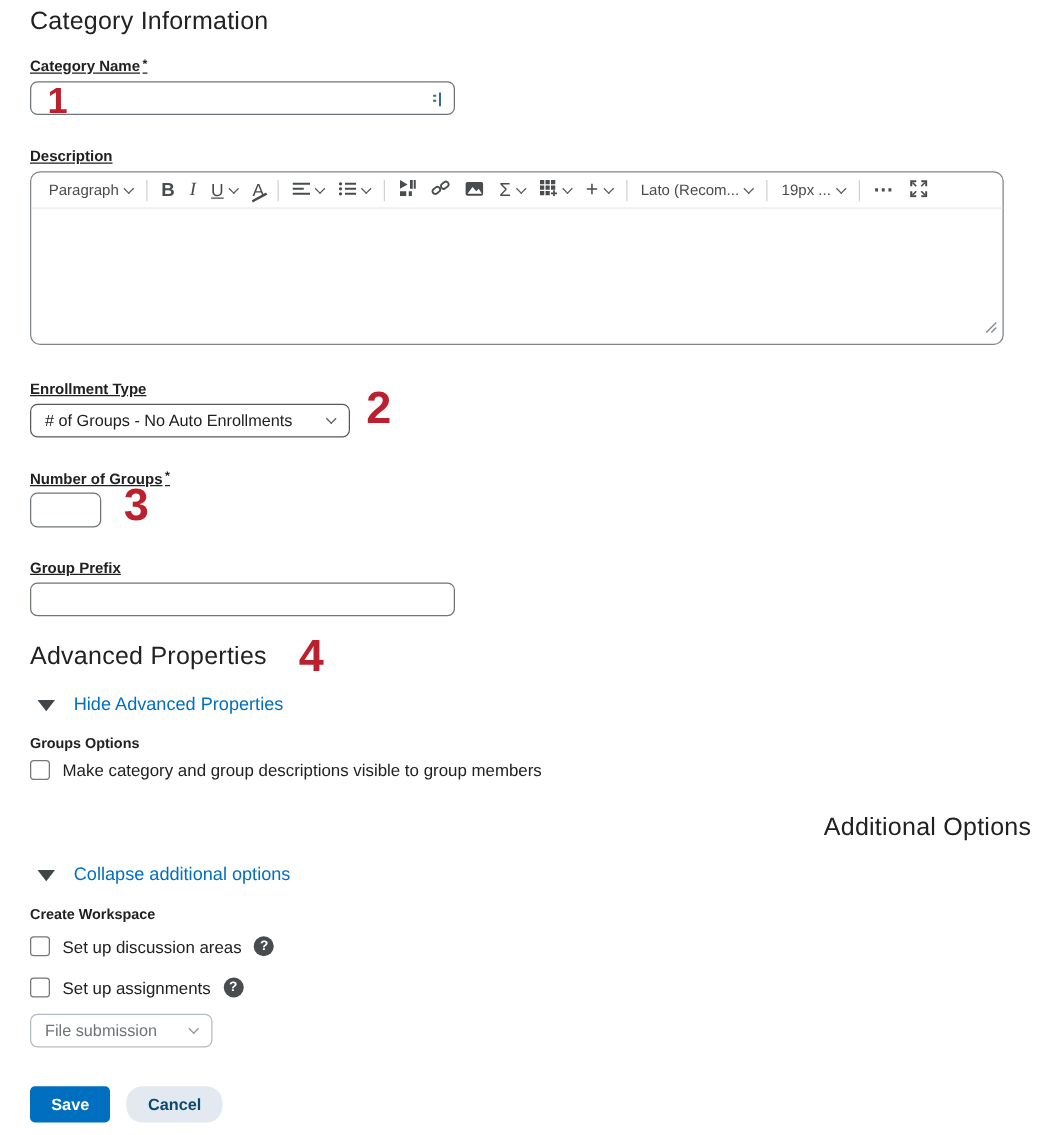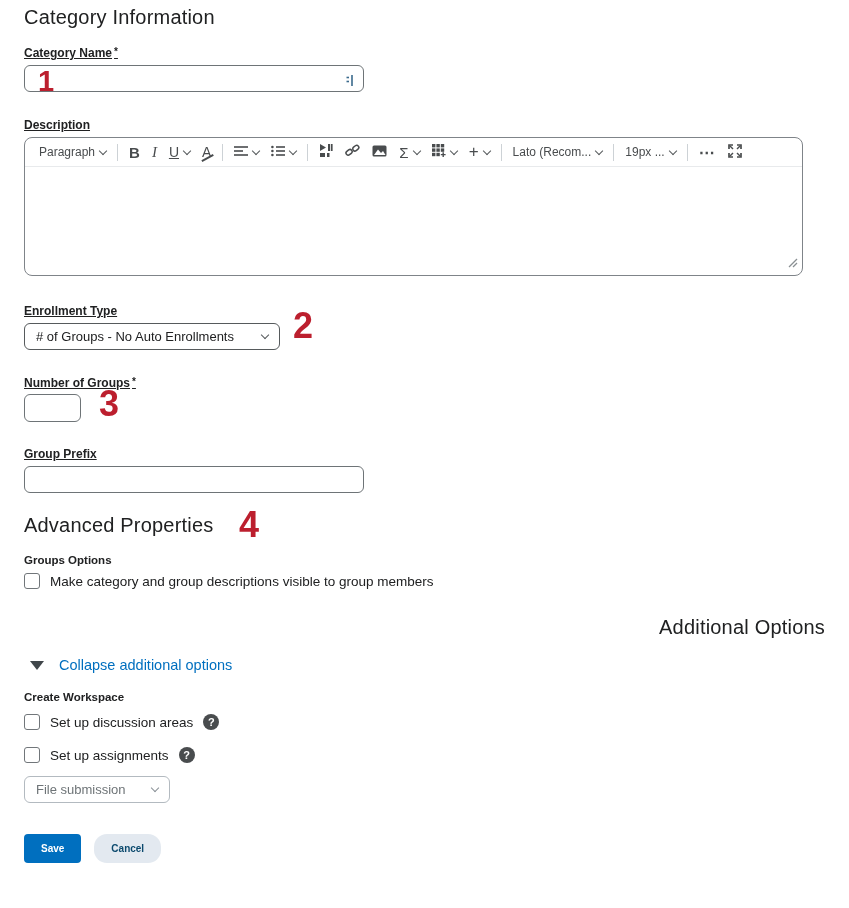--- a/index.html
+++ b/index.html
@@ -55,21 +55,21 @@
   .link { color:#006fbf; font-size:14.5px; margin-left:15px; text-decoration:none; }
 
   .small-label { font-size:11.5px; font-weight:700; }
 
   .cb-row { display:flex; align-items:center; }
   .cb { width:16px; height:16px; border:1.6px solid #71767a; border-radius:3px; background:#fff; flex:0 0 auto; cursor:pointer; }
   .cb-label { font-size:13.5px; margin-left:10px; }
   .help { width:16px; height:16px; border-radius:50%; background:#494c4e; color:#fff; font-size:11px; font-weight:700; display:inline-flex; align-items:center; justify-content:center; margin-left:10px; cursor:pointer; }
 
   .btn-row { display:flex; align-items:center; gap:13px; }
-  .btn { height:29px; border-radius:4px; font-size:10px; font-weight:700; border:none; padding:0 17px; cursor:pointer; font-family:"Liberation Sans",sans-serif; }
+  .btn { height:29px; border-radius:4px; font-size:13px; font-weight:700; border:none; padding:0 17px; cursor:pointer; font-family:"Liberation Sans",sans-serif; }
   .btn-primary { background:#006fbf; color:#fff; }
   .btn-secondary { background:#e3e9f0; color:#0c4a6e;border-radius:13px; }
 </style>
 </head>
 <body>
 
 <div class="page">
 
   <h1>Category Information</h1>
 
@@ -236,20 +236,24 @@
   <div class="field-label" style="margin-top:26px;"><span>Number of Groups</span><span class="req">*</span></div>
   <div class="row" style="margin-top:4px;">
     <div class="txt txt-small"></div>
     <span class="ann ann-abs" style="left:75px; top:-8px; font-size:36px;">3</span>
   </div>
 
   <div class="field-label" style="margin-top:25px;">Group Prefix</div>
   <div class="txt txt-wide" style="margin-top:5px;"></div>
 
   <h2 style="margin-top:21px;"><span>Advanced Properties</span><span class="ann ann-abs" style="left:215px; top:-7px; font-size:36px;">4</span></h2>
+  <div class="toggle-row" style="margin-top:19px;">
+    <span class="tri"></span>
+    <a class="link">Hide Advanced Properties</a>
+  </div>
   <div class="small-label" style="margin-top:17px;">Groups Options</div>
   <div class="cb-row" style="margin-top:7px;">
     <span class="cb"></span>
     <span class="cb-label">Make category and group descriptions visible to group members</span>
   </div>
 
   <h2 style="margin-top:27px;text-align:right;">Additional Options</h2>
   <div class="toggle-row" style="margin-top:18px;">
     <span class="tri"></span>
     <a class="link">Collapse additional options</a>

